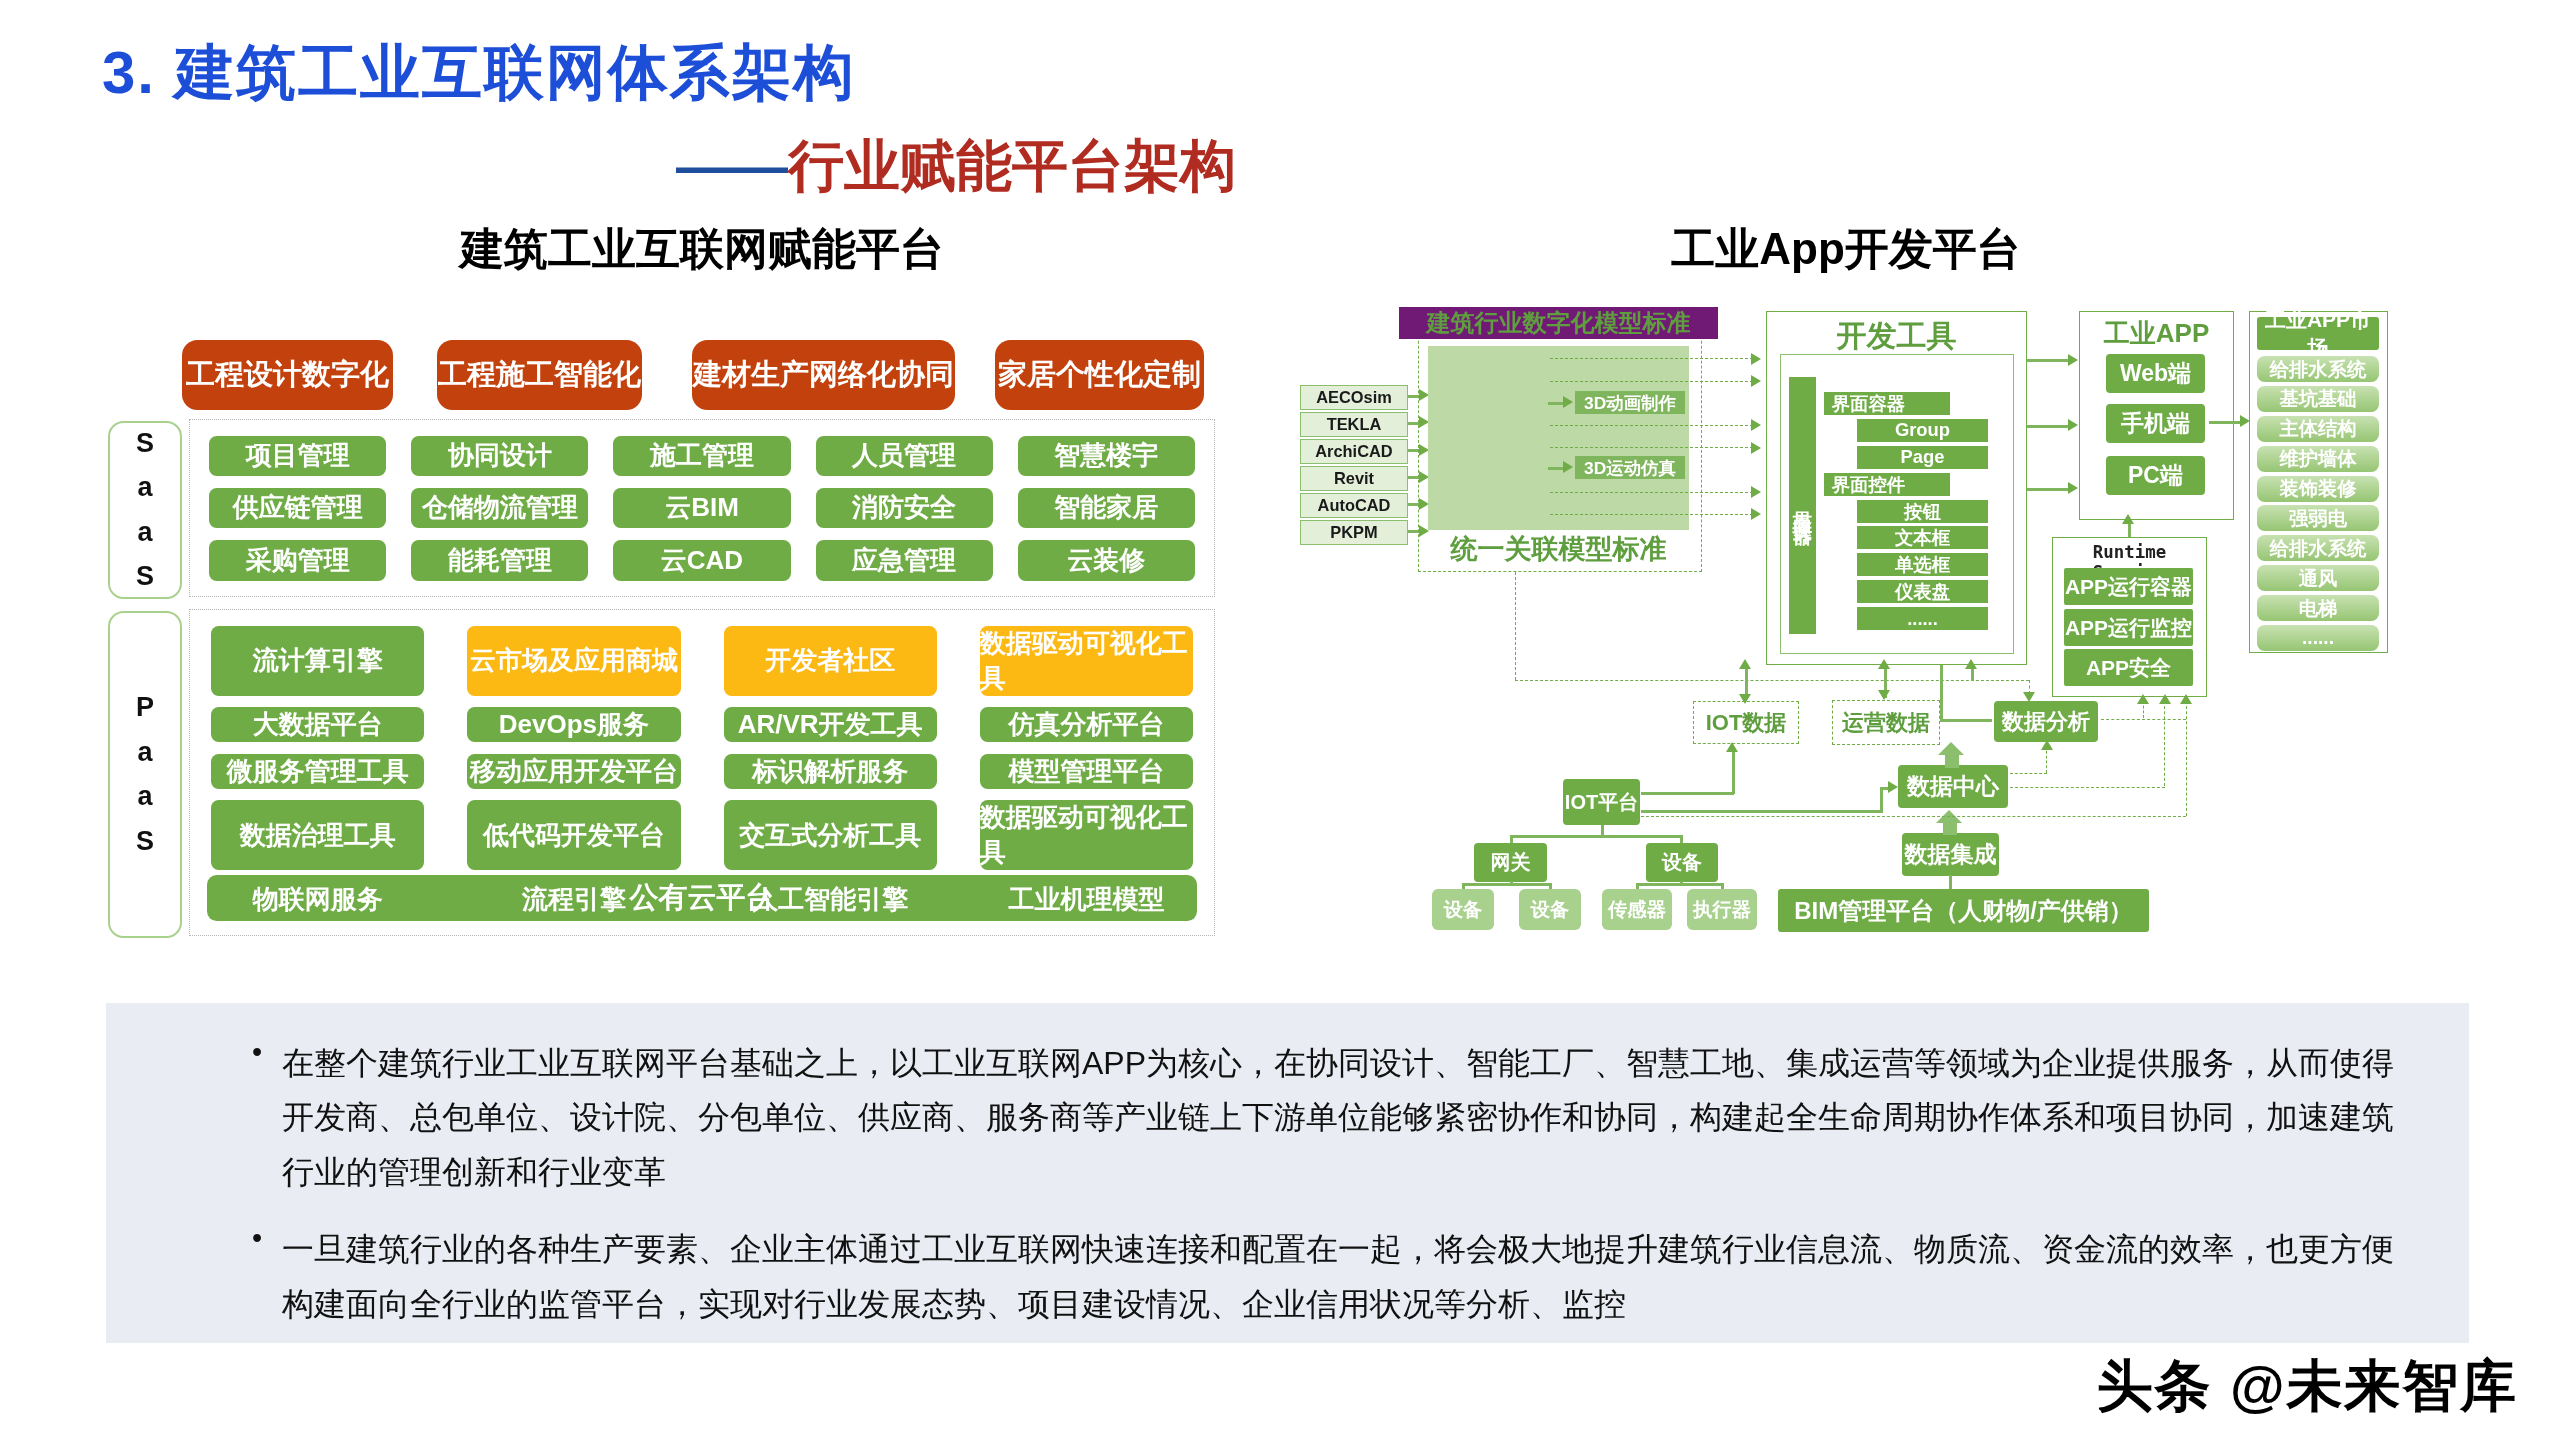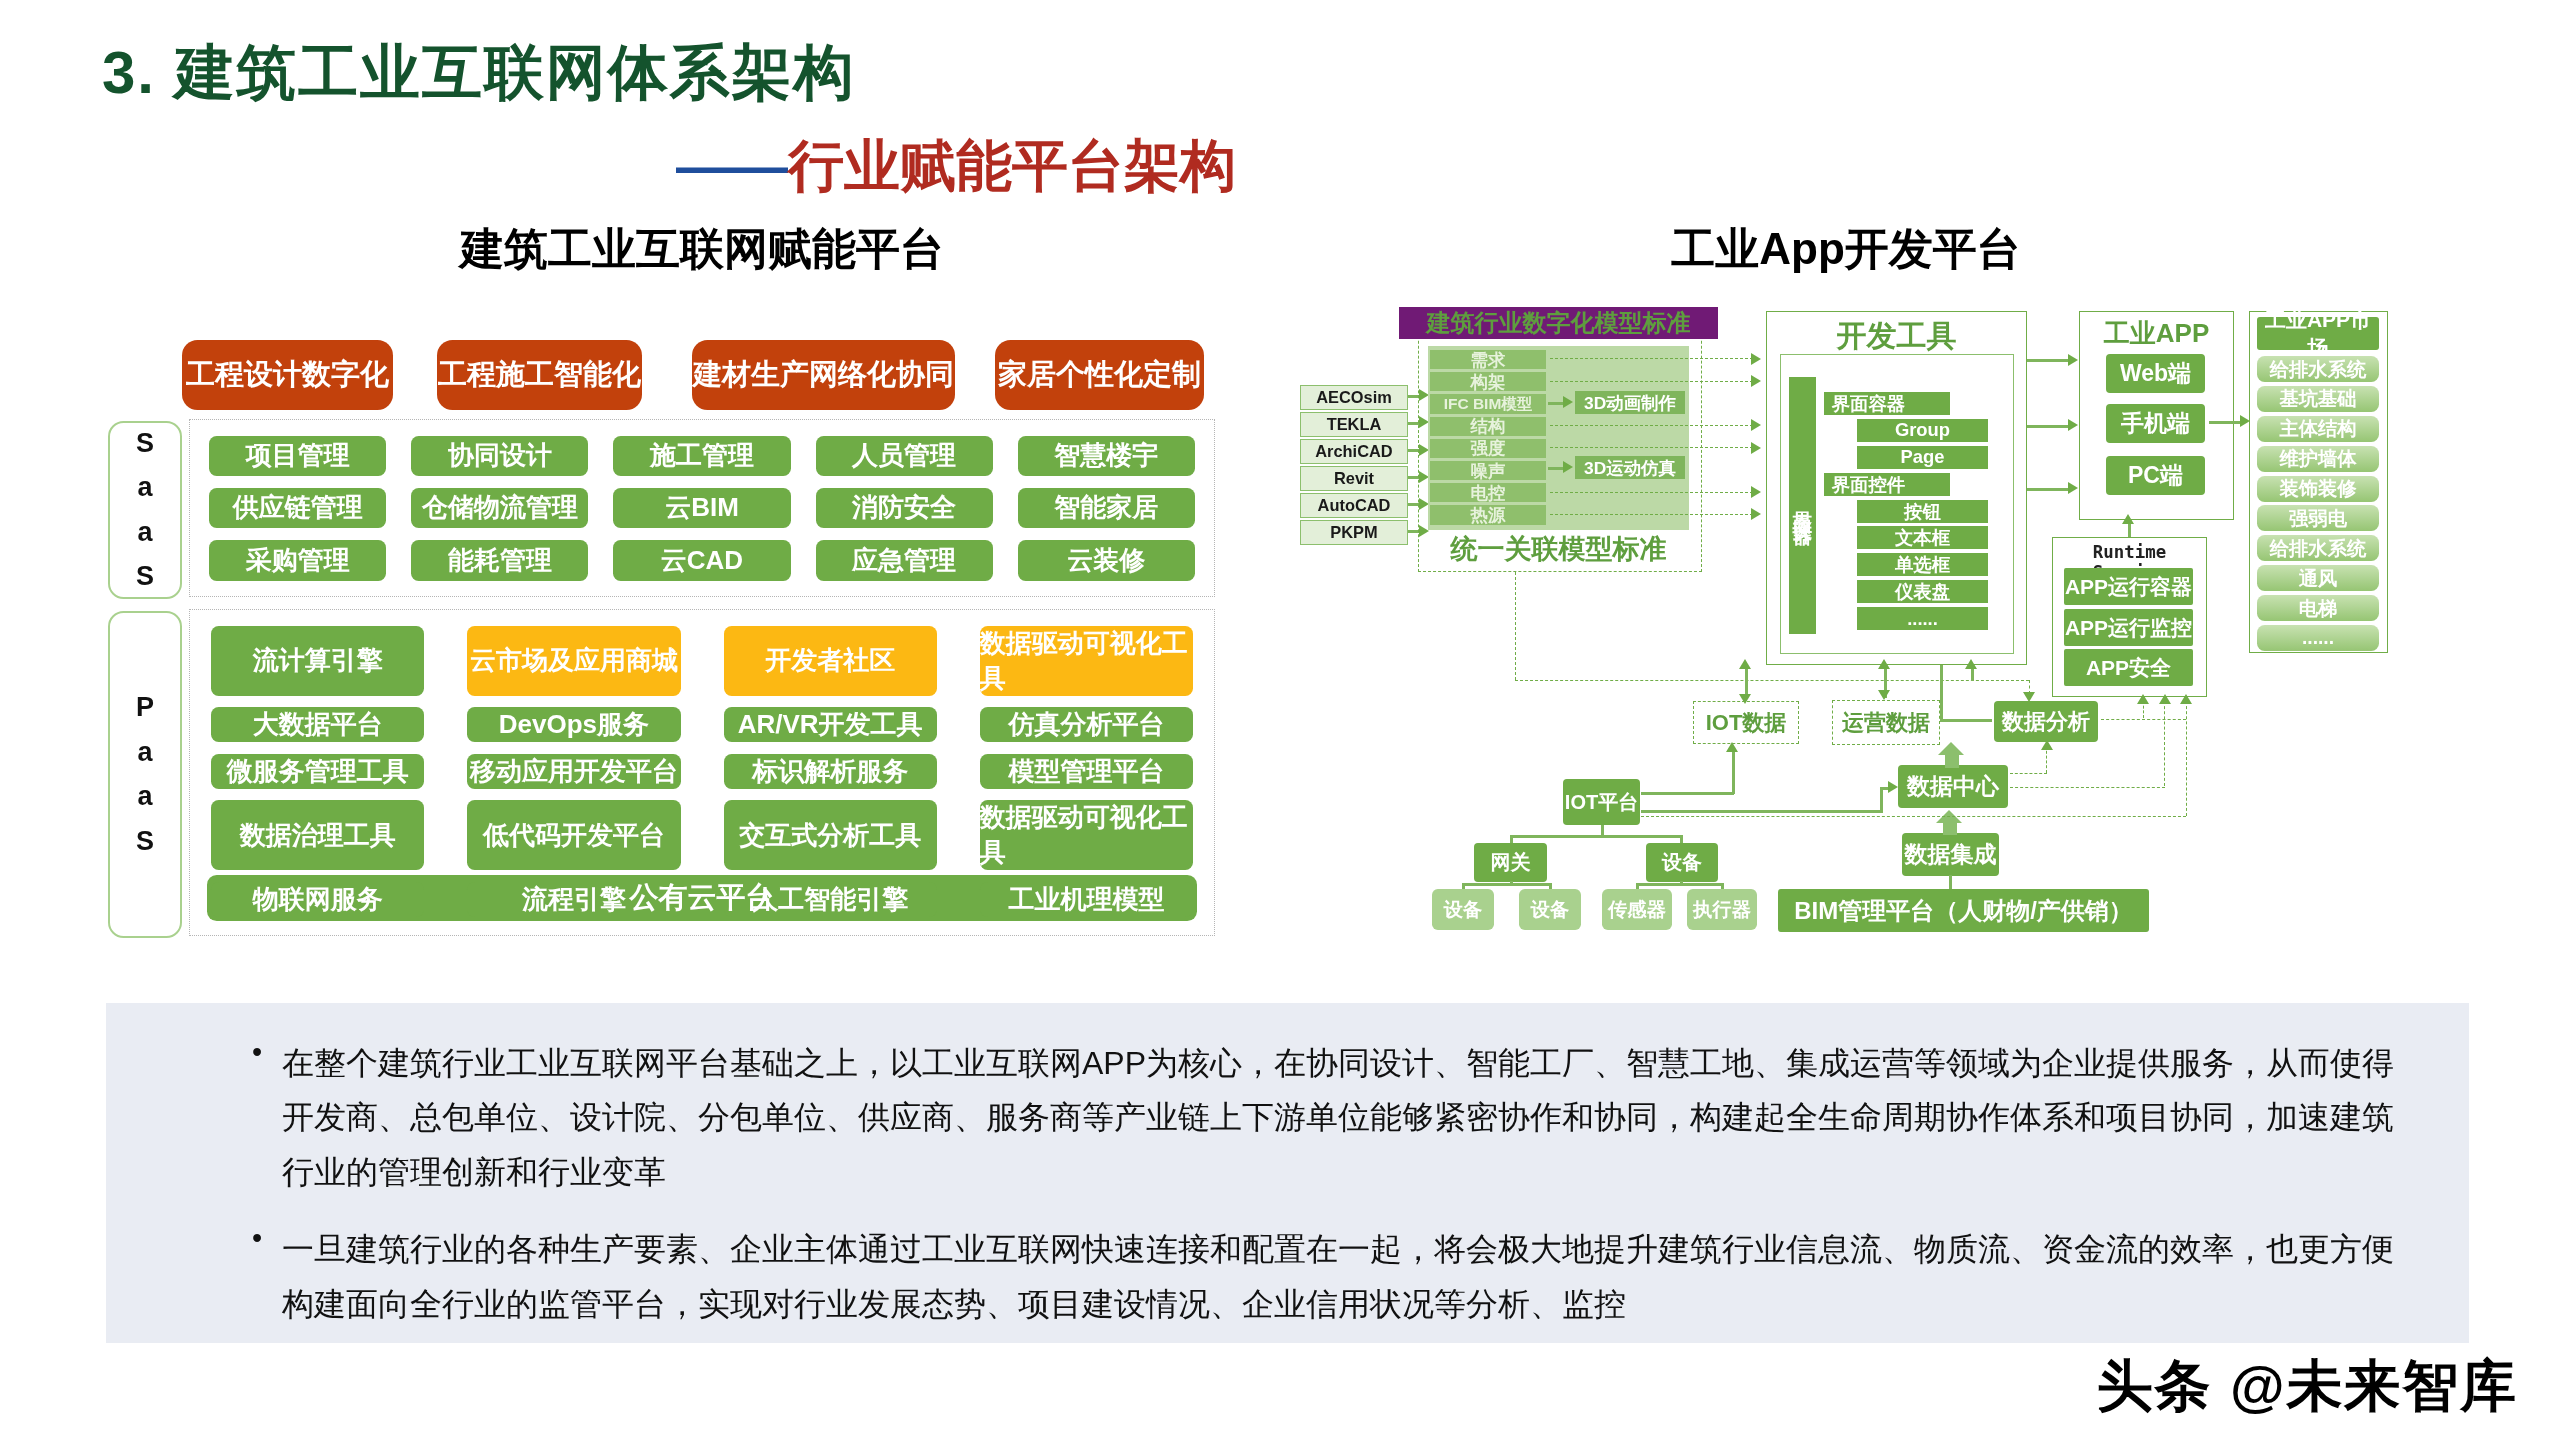--- a/index.html
+++ b/index.html
@@ -36,21 +36,21 @@
   .market-items{display:flex;flex-direction:column;gap:3.9px;}
   .bullet-row{display:flex;}
   .bullet-dot{width:50px;text-align:center;font-size:29px;color:#111;flex:0 0 50px;}
   .bullet-text{flex:1;font-size:32px;line-height:1.7;color:#111;}
 </style>
 </head>
 <body>
 
 <div id="slide">
 
-  <div class="abs" style="left:102px;top:33px;font-size:60px;font-weight:bold;color:#14532d;letter-spacing:1.9px;">3.  建筑工业互联网体系架构</div>
+  <div class="abs" style="left:102px;top:33px;font-size:60px;font-weight:bold;color:#1d4ed8;letter-spacing:1.9px;">3.  建筑工业互联网体系架构</div>
   <div class="abs" style="left:676px;top:129px;font-size:56px;font-weight:bold;">
     <span style="color:#1F4E9C;">——</span><span style="color:#B02B20;">行业赋能平台架构</span>
   </div>
   <div class="abs" style="left:189px;top:220px;width:1026px;text-align:center;font-size:44px;font-weight:bold;color:#000;">建筑工业互联网赋能平台</div>
   <div class="abs" style="left:1300px;top:220px;width:1092px;text-align:center;font-size:44px;font-weight:bold;color:#000;">工业App开发平台</div>
 
   <div class="abs bb flexc" style="left:182px;top:340px;width:211px;height:70px;font-size:29px;">工程设计数字化</div>
   <div class="abs bb flexc" style="left:437px;top:340px;width:205px;height:70px;font-size:29px;">工程施工智能化</div>
   <div class="abs bb flexc" style="left:692px;top:340px;width:263px;height:70px;font-size:29px;">建材生产网络化协同</div>
   <div class="abs bb flexc" style="left:995px;top:340px;width:209px;height:70px;font-size:29px;">家居个性化定制</div>
@@ -127,30 +127,20 @@
   <div class="hl" style="left:1408px;top:476px;width:13.5px;"></div>
     <div class="tri r" style="left:1419px;top:471px;"></div>
   <div class="hl" style="left:1408px;top:503px;width:13.5px;"></div>
     <div class="tri r" style="left:1419px;top:498px;"></div>
   <div class="hl" style="left:1408px;top:530px;width:13.5px;"></div>
     <div class="tri r" style="left:1419px;top:525px;"></div>
 
   <div class="abs gdash" style="left:1418px;top:311px;width:282px;height:259px;"></div>
   <div class="abs" style="left:1399px;top:307px;width:319px;text-align:center;font-size:24px;font-weight:bold;color:#5E9E3E;background:#701a75;">建筑行业数字化模型标准</div>
   <div class="abs" style="left:1428px;top:346px;width:261px;height:184px;background:#BCD9A6;"></div>
-  <div class="abs" style="left:1430px;top:350px;display:flex;flex-direction:column;gap:2.9px;">
-    <div class="flexc" style="width:116px;height:19.3px;background:#8FBF6C;color:#E7F2DC;font-weight:bold;font-size:17.4px;">需求</div>
-    <div class="flexc" style="width:116px;height:19.3px;background:#8FBF6C;color:#E7F2DC;font-weight:bold;font-size:17.4px;">构架</div>
-    <div class="flexc" style="width:116px;height:19.3px;background:#8FBF6C;color:#E7F2DC;font-weight:bold;font-size:15.5px;">IFC BIM模型</div>
-    <div class="flexc" style="width:116px;height:19.3px;background:#8FBF6C;color:#E7F2DC;font-weight:bold;font-size:17.4px;">结构</div>
-    <div class="flexc" style="width:116px;height:19.3px;background:#8FBF6C;color:#E7F2DC;font-weight:bold;font-size:17.4px;">强度</div>
-    <div class="flexc" style="width:116px;height:19.3px;background:#8FBF6C;color:#E7F2DC;font-weight:bold;font-size:17.4px;">噪声</div>
-    <div class="flexc" style="width:116px;height:19.3px;background:#8FBF6C;color:#E7F2DC;font-weight:bold;font-size:17.4px;">电控</div>
-    <div class="flexc" style="width:116px;height:19.3px;background:#8FBF6C;color:#E7F2DC;font-weight:bold;font-size:17.4px;">热源</div>
-  </div>
 
   <div class="abs flexc" style="left:1575px;top:391px;width:110px;height:23px;background:#7FB55C;color:#fff;font-weight:bold;font-size:17.4px;">3D动画制作</div>
   <div class="abs flexc" style="left:1575px;top:456px;width:110px;height:23px;background:#7FB55C;color:#fff;font-weight:bold;font-size:17.4px;">3D运动仿真</div>
   <div class="hl" style="left:1548px;top:402px;width:17.4px;"></div>
     <div class="tri r" style="left:1563px;top:396px;"></div>
   <div class="hl" style="left:1548px;top:467px;width:17.4px;"></div>
     <div class="tri r" style="left:1563px;top:461px;"></div>
   <div class="abs" style="left:1428px;top:531px;width:261px;text-align:center;font-size:27px;font-weight:bold;color:#5E9E3E;">统一关联模型标准</div>
 
   <div class="dh" style="left:1550px;top:358px;width:203px;"></div>

